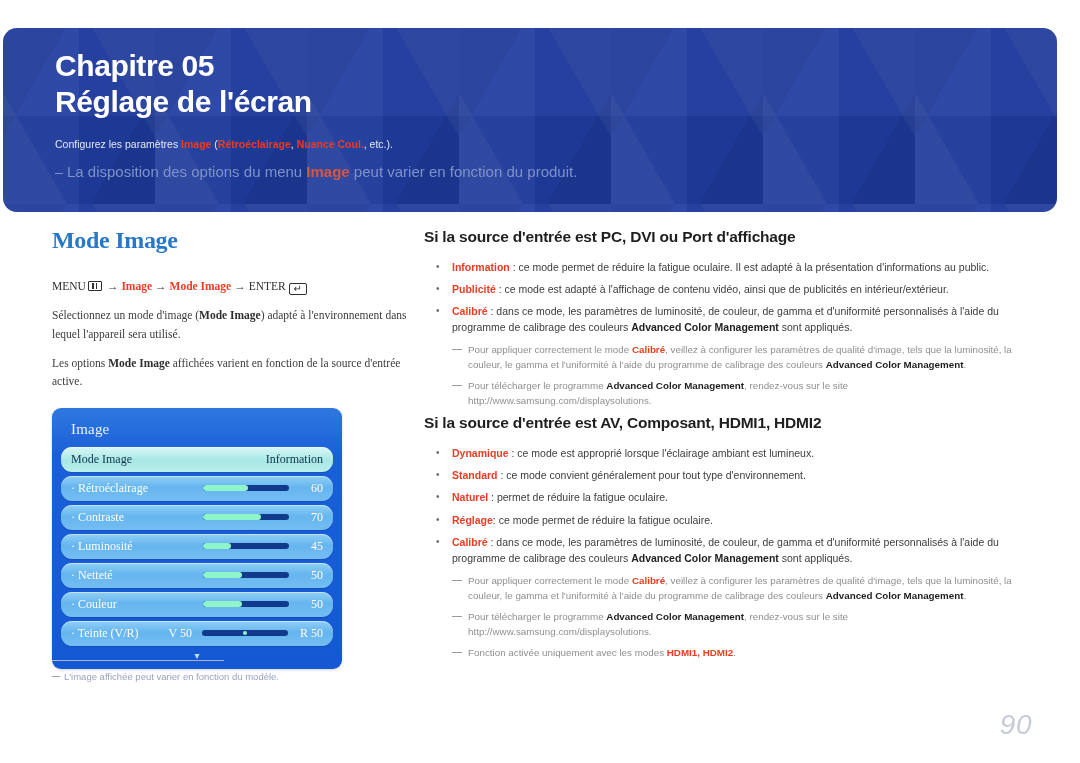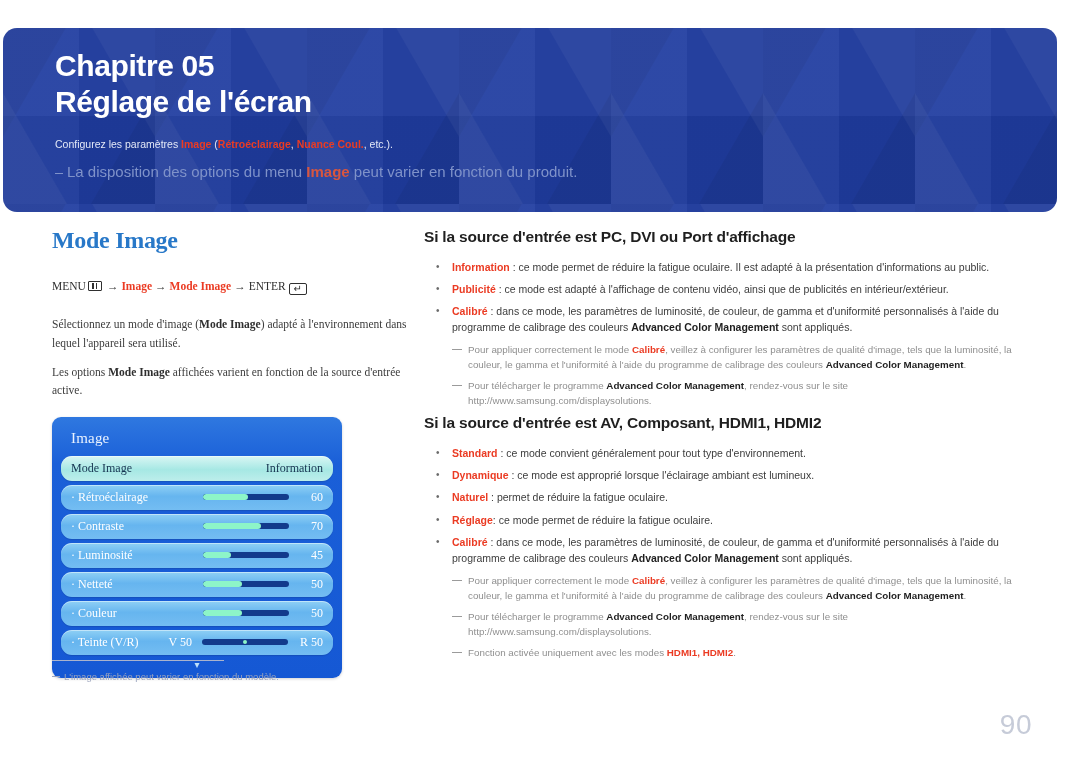--- a/index.html
+++ b/index.html
@@ -109,21 +109,21 @@
     font-weight: bold;
     color: #2878c8;
     letter-spacing: -0.3px;
     line-height: 1;
     margin: 0 0 26px 0;
   }
   .menu-path {
     font-size: 11.5px;
     color: #2f2f2f;
     line-height: 1.5;
-    margin-bottom: 20px;
+    margin-bottom: 11px;
     white-space: nowrap;
   }
   .menu-path .pathitem { color: #eb3b23; font-weight: bold; }
   .menu-path .arrow { margin: 0 3px; }
   .icon-menu {
     display: inline-block;
     width: 14px;
     height: 10px;
     border: 1.6px solid #2f2f2f;
     border-radius: 1px;
@@ -327,20 +327,21 @@
   .note b.term { color: #eb3b23; font-weight: bold; }
 
   
   .page-number {
     position: absolute;
     right: 48px;
     bottom: 22px;
     font-size: 28px;
     color: #c6cbd8;
     letter-spacing: 0.5px;
+    font-style: italic;
   }
 </style>
 </head>
 <body>
 
 <div class="banner">
   <div class="banner-pattern"></div>
   <div class="banner-pattern2"></div>
   <div class="banner-inner">
     <div class="chapter-line">Chapitre 05</div>
@@ -443,22 +444,22 @@
     <li><b class="term">Calibré</b><span> : dans ce mode, les paramètres de luminosité, de couleur, de gamma et d'uniformité personnalisés à l'aide du programme de calibrage des couleurs </span><b class="strong">Advanced Color Management</b><span> sont appliqués.</span></li>
   </ul>
 
   <div class="note"><span class="dash"></span><span>Pour appliquer correctement le mode </span><b class="term">Calibré</b><span>, veillez à configurer les paramètres de qualité d'image, tels que la luminosité, la couleur, le gamma et l'uniformité à l'aide du programme de calibrage des couleurs </span><b class="strong">Advanced Color Management</b><span>.</span></div>
 
   <div class="note"><span class="dash"></span><span>Pour télécharger le programme </span><b class="strong">Advanced Color Management</b><span>, rendez-vous sur le site http://www.samsung.com/displaysolutions.</span></div>
 
   <h3 class="sub-head second">Si la source d'entrée est AV, Composant, HDMI1, HDMI2</h3>
 
   <ul class="bullets">
+    <li><b class="term">Dynamique</b><span> : ce mode est approprié lorsque l'éclairage ambiant est lumineux.</span></li>
     <li><b class="term">Standard</b><span> : ce mode convient généralement pour tout type d'environnement.</span></li>
-    <li><b class="term">Dynamique</b><span> : ce mode est approprié lorsque l'éclairage ambiant est lumineux.</span></li>
     <li><b class="term">Naturel</b><span> : permet de réduire la fatigue oculaire.</span></li>
     <li><b class="term">Réglage</b><span>: ce mode permet de réduire la fatigue oculaire.</span></li>
     <li><b class="term">Calibré</b><span> : dans ce mode, les paramètres de luminosité, de couleur, de gamma et d'uniformité personnalisés à l'aide du programme de calibrage des couleurs </span><b class="strong">Advanced Color Management</b><span> sont appliqués.</span></li>
   </ul>
 
   <div class="note"><span class="dash"></span><span>Pour appliquer correctement le mode </span><b class="term">Calibré</b><span>, veillez à configurer les paramètres de qualité d'image, tels que la luminosité, la couleur, le gamma et l'uniformité à l'aide du programme de calibrage des couleurs </span><b class="strong">Advanced Color Management</b><span>.</span></div>
 
   <div class="note"><span class="dash"></span><span>Pour télécharger le programme </span><b class="strong">Advanced Color Management</b><span>, rendez-vous sur le site http://www.samsung.com/displaysolutions.</span></div>
 
   <div class="note"><span class="dash"></span><span>Fonction activée uniquement avec les modes </span><b class="term">HDMI1, HDMI2</b><span>.</span></div>

